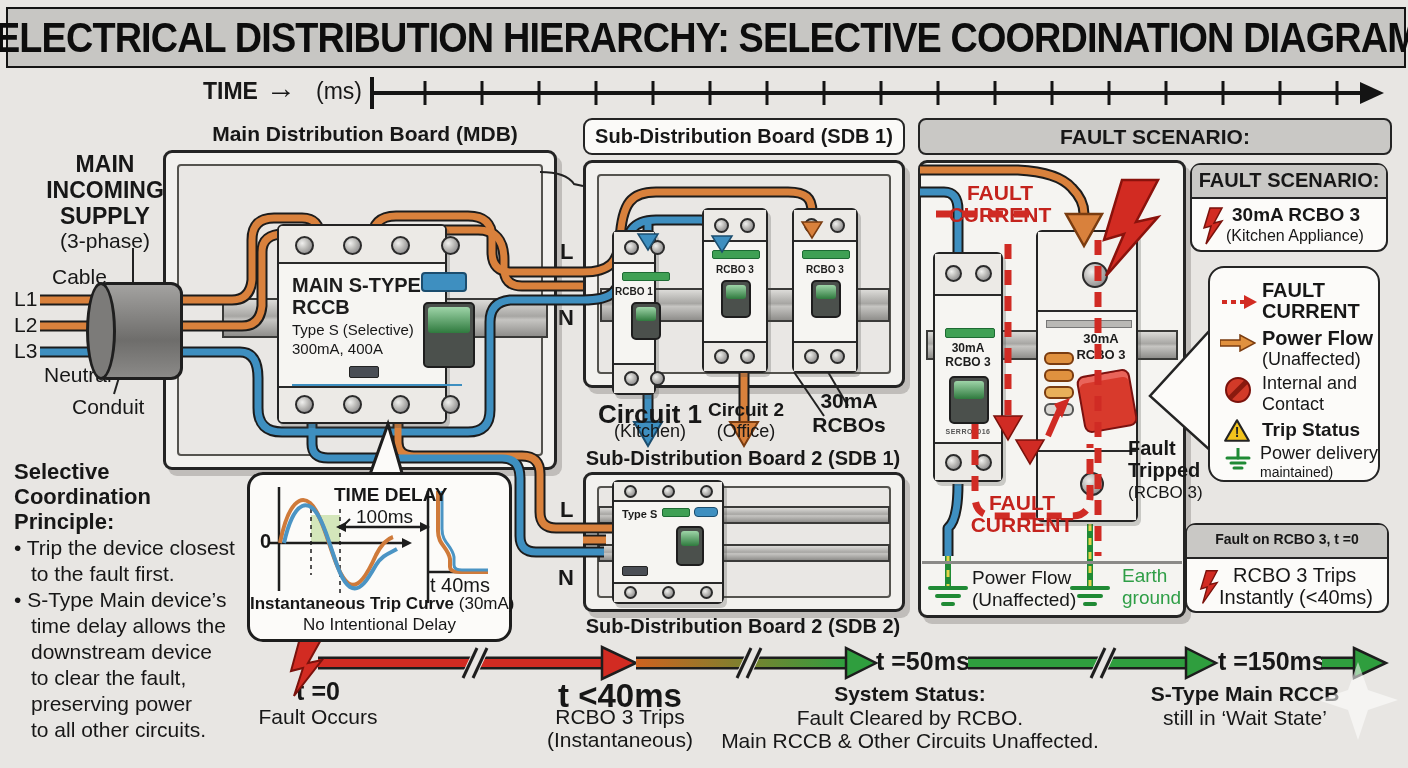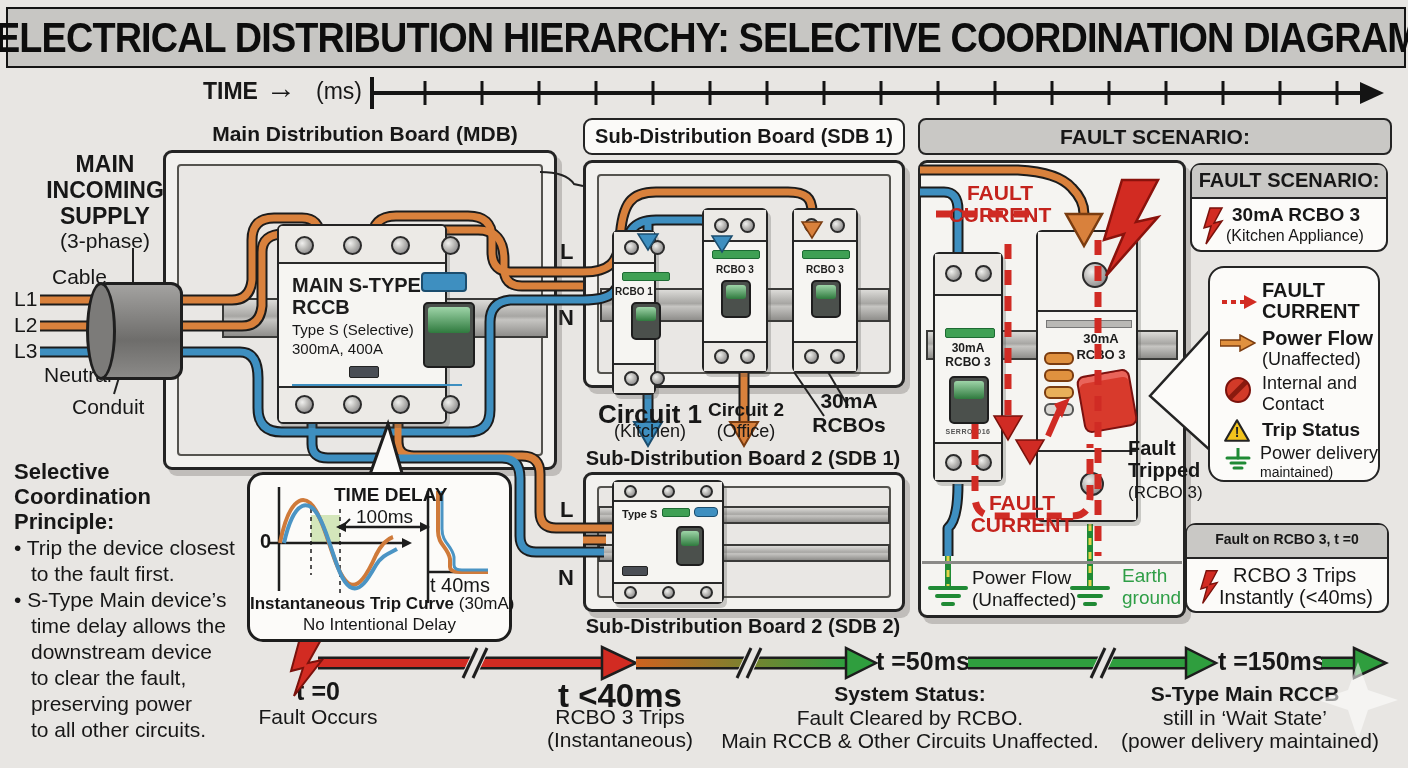--- a/index.html
+++ b/index.html
@@ -327,21 +327,20 @@
   <div class="t b c" style="left:540px;top:678px;width:160px;font-size:33px;">t &lt;40ms</div>
   <div class="t c" style="left:540px;top:706px;width:160px;font-size:21px;">RCBO 3 Trips</div>
   <div class="t c" style="left:540px;top:729px;width:160px;font-size:21px;">(Instantaneous)</div>
   <div class="t b" style="left:876px;top:648px;font-size:25px;">t =50ms</div>
   <div class="t b c" style="left:810px;top:683px;width:200px;font-size:21px;">System Status:</div>
   <div class="t c" style="left:720px;top:730px;width:380px;font-size:21px;">Main RCCB &amp; Other Circuits Unaffected.</div>
   <div class="t c" style="left:790px;top:707px;width:240px;font-size:21px;">Fault Cleared by RCBO.</div>
   <div class="t b" style="left:1218px;top:648px;font-size:25px;">t =150ms</div>
   <div class="t b c" style="left:1140px;top:683px;width:210px;font-size:21px;">S-Type Main RCCB</div>
   <div class="t c" style="left:1140px;top:707px;width:210px;font-size:21px;">still in ‘Wait State’</div>
-  <div class="t c" style="left:1110px;top:730px;width:280px;font-size:21px;">(power delivery maintained)</div>
 
   <svg id="svg-base" class="layer" width="1408" height="768" viewBox="0 0 1408 768">
     <defs>
       <linearGradient id="g2" x1="634" x2="846" gradientUnits="userSpaceOnUse">
         <stop offset="0" stop-color="#d0621f"></stop>
           <stop offset="1" stop-color="#2f9e3e"></stop>
       </linearGradient>
     </defs>
 
     <g stroke="#141414" stroke-width="4">

